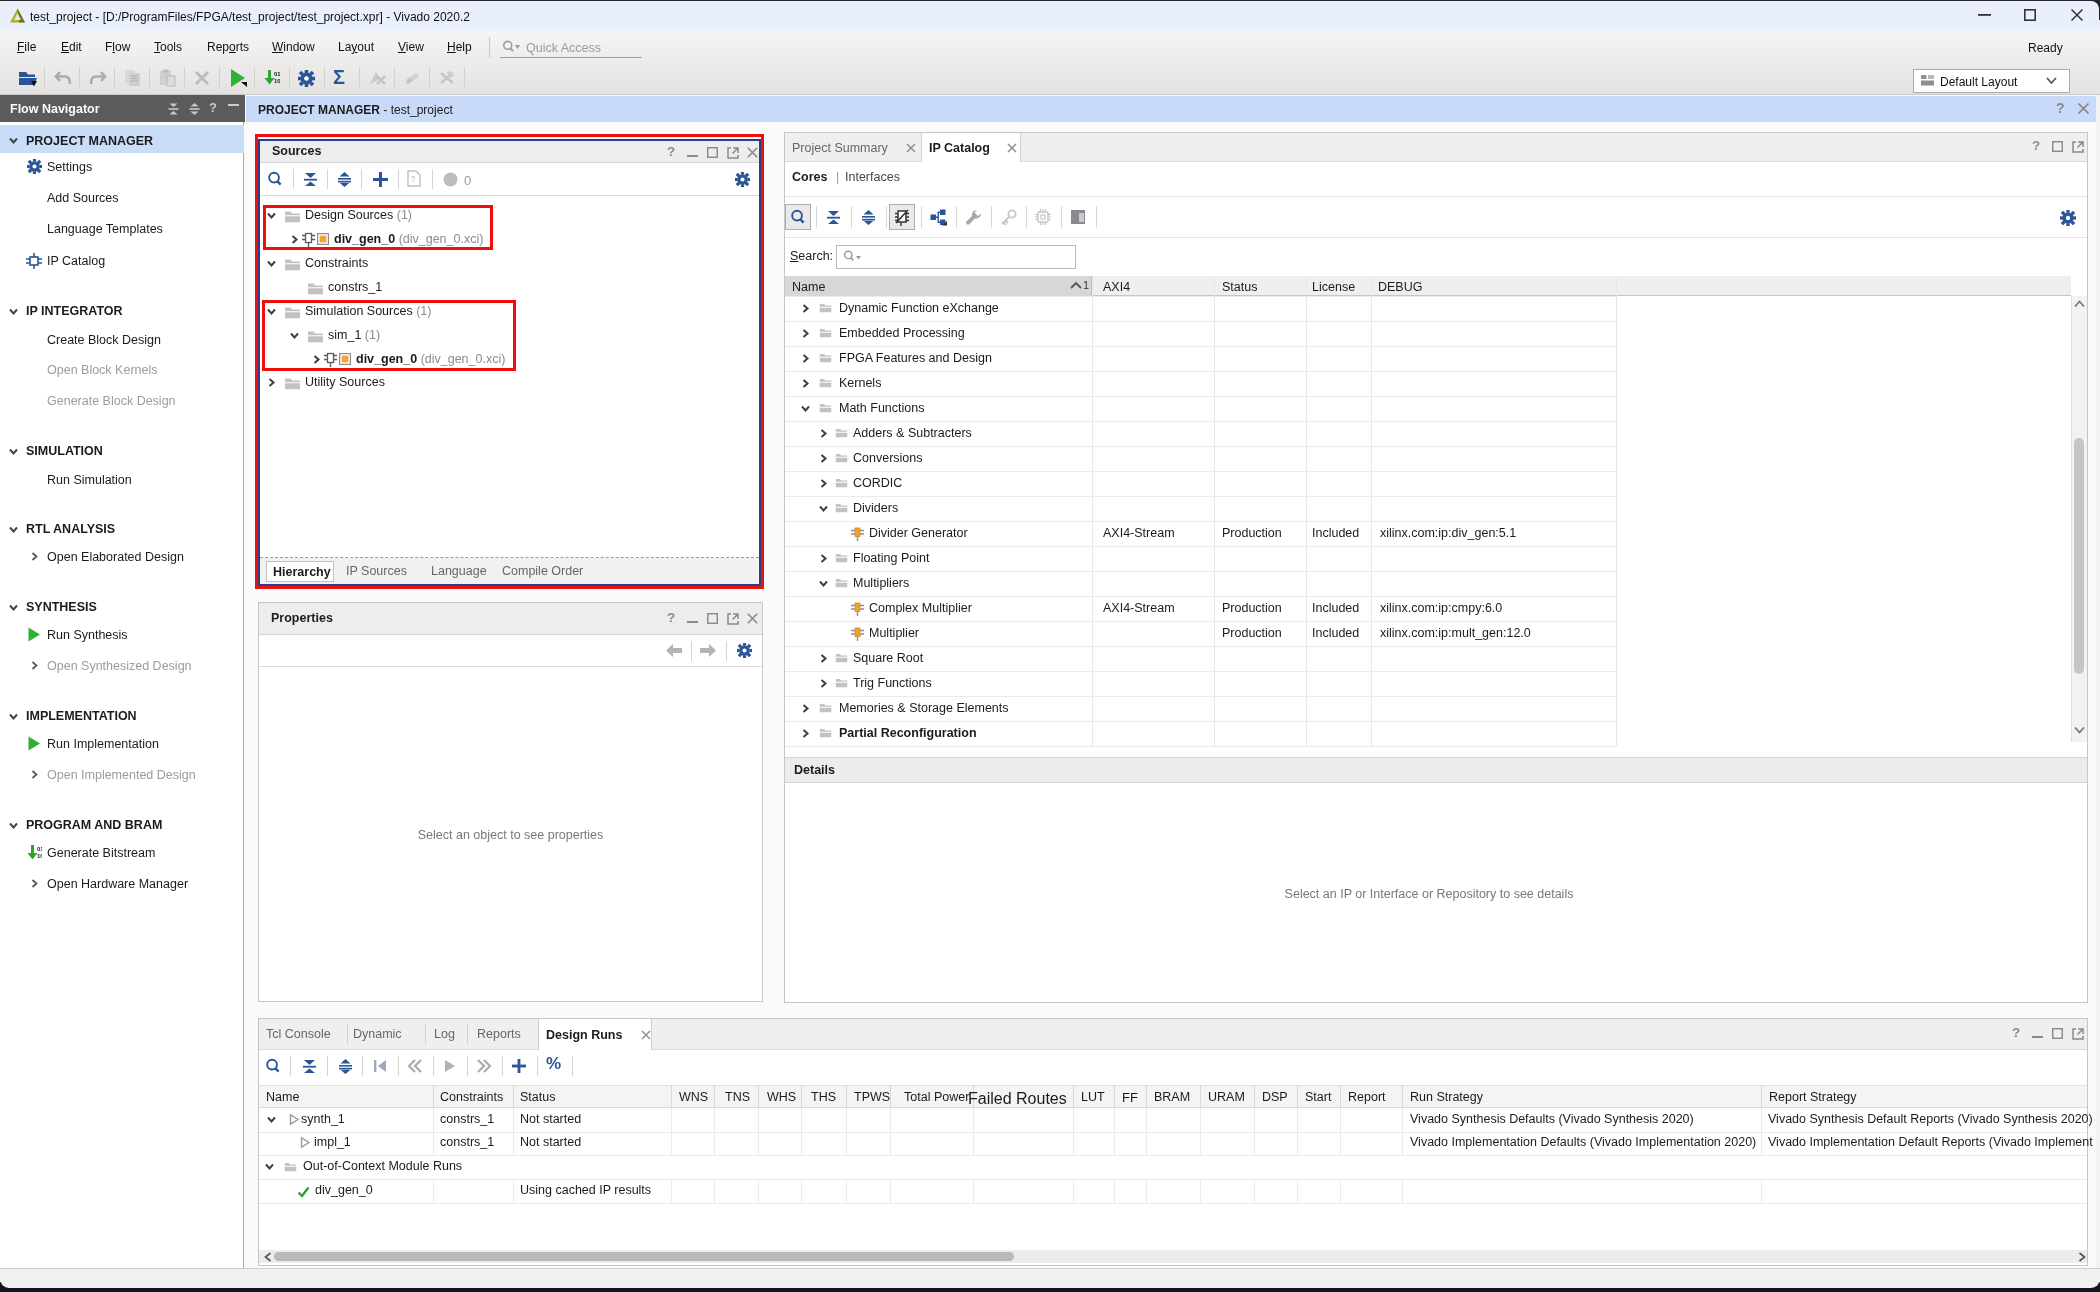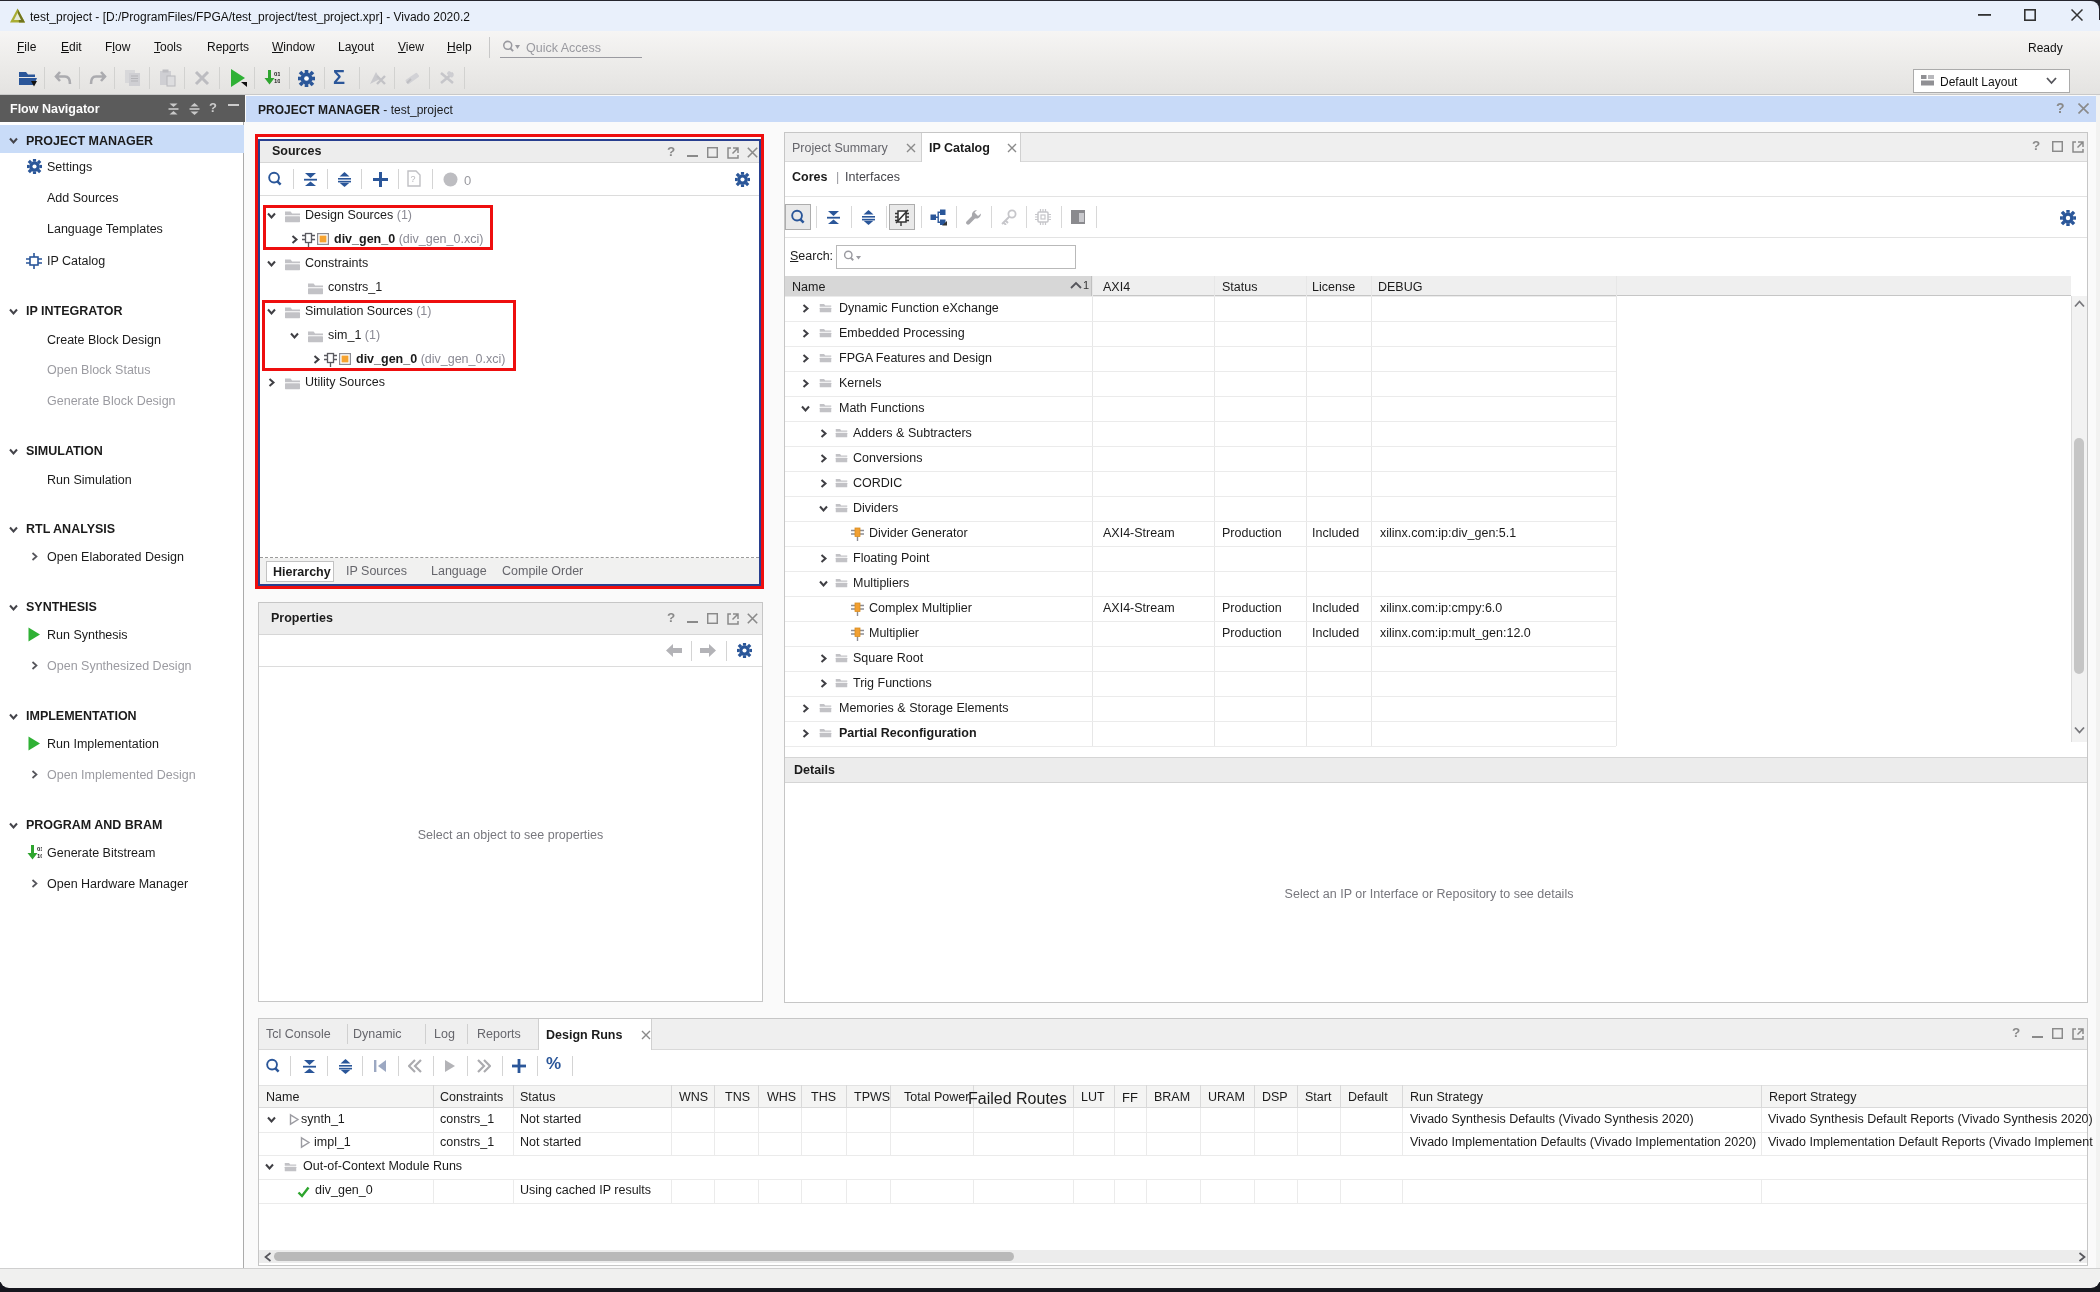--- a/index.html
+++ b/index.html
@@ -173,21 +173,21 @@
 <svg class="abs" style="left:26px;top:253px" width="16" height="16" viewBox="0 0 16 16">
     <rect x="4" y="4" width="8" height="8" fill="none" stroke="#2A5699" stroke-width="1.6"></rect>
     <path d="M8 0 V4 M8 12 V16 M0 6 H4 M0 10 H4 M12 6 H16 M12 10 H16" stroke="#2A5699" stroke-width="1.6"></path>
   </svg>
 <div class="fnitem" style="left:47px;top:254px">IP Catalog</div>
 <svg class="abs" style="left:8px;top:306px" width="11" height="11" viewBox="0 0 11 11">
     <path d="M2.0 3.5 L5.5 7.5 L9.0 3.5" stroke="#44444A" stroke-width="2.0" fill="none"></path>
   </svg>
 <div class="fnsec" style="left:26px;top:304px">IP INTEGRATOR</div>
 <div class="fnitem" style="left:47px;top:333px">Create Block Design</div>
-<div class="fnitem dis" style="left:47px;top:363px">Open Block Status</div>
+<div class="fnitem dis" style="left:47px;top:363px">Open Block Kernels</div>
 <div class="fnitem dis" style="left:47px;top:394px">Generate Block Design</div>
 <svg class="abs" style="left:8px;top:446px" width="11" height="11" viewBox="0 0 11 11">
     <path d="M2.0 3.5 L5.5 7.5 L9.0 3.5" stroke="#44444A" stroke-width="2.0" fill="none"></path>
   </svg>
 <div class="fnsec" style="left:26px;top:444px">SIMULATION</div>
 <div class="fnitem" style="left:47px;top:473px">Run Simulation</div>
 <svg class="abs" style="left:8px;top:524px" width="11" height="11" viewBox="0 0 11 11">
     <path d="M2.0 3.5 L5.5 7.5 L9.0 3.5" stroke="#44444A" stroke-width="2.0" fill="none"></path>
   </svg>
 <div class="fnsec" style="left:26px;top:522px">RTL ANALYSIS</div>
@@ -855,21 +855,21 @@
 <div class="abs" style="left:1122px;top:1090px;font-size:13px;white-space:nowrap">FF</div>
 <div class="abs" style="left:1146px;top:1085px;width:1px;height:23px;background:#D9D9D9"></div>
 <div class="abs" style="left:1154px;top:1090px;font-size:12.5px;white-space:nowrap">BRAM</div>
 <div class="abs" style="left:1200px;top:1085px;width:1px;height:23px;background:#D9D9D9"></div>
 <div class="abs" style="left:1208px;top:1090px;font-size:12.5px;white-space:nowrap">URAM</div>
 <div class="abs" style="left:1254px;top:1085px;width:1px;height:23px;background:#D9D9D9"></div>
 <div class="abs" style="left:1262px;top:1090px;font-size:12.5px;white-space:nowrap">DSP</div>
 <div class="abs" style="left:1297px;top:1085px;width:1px;height:23px;background:#D9D9D9"></div>
 <div class="abs" style="left:1305px;top:1090px;font-size:12.5px;white-space:nowrap">Start</div>
 <div class="abs" style="left:1340px;top:1085px;width:1px;height:23px;background:#D9D9D9"></div>
-<div class="abs" style="left:1348px;top:1090px;font-size:12.5px;white-space:nowrap">Default</div>
+<div class="abs" style="left:1348px;top:1090px;font-size:12.5px;white-space:nowrap">Report</div>
 <div class="abs" style="left:1402px;top:1085px;width:1px;height:23px;background:#D9D9D9"></div>
 <div class="abs" style="left:1410px;top:1090px;font-size:12.5px;white-space:nowrap">Run Strategy</div>
 <div class="abs" style="left:1761px;top:1085px;width:1px;height:23px;background:#D9D9D9"></div>
 <div class="abs" style="left:1769px;top:1090px;font-size:12.5px;white-space:nowrap">Report Strategy</div>
 <div class="hline" style="left:259px;top:1132px;width:1828px"></div>
 <div class="abs" style="left:433px;top:1108px;width:1px;height:24px;background:#EBEBEB"></div>
 <div class="abs" style="left:513px;top:1108px;width:1px;height:24px;background:#EBEBEB"></div>
 <div class="abs" style="left:671px;top:1108px;width:1px;height:24px;background:#EBEBEB"></div>
 <div class="abs" style="left:714px;top:1108px;width:1px;height:24px;background:#EBEBEB"></div>
 <div class="abs" style="left:758px;top:1108px;width:1px;height:24px;background:#EBEBEB"></div>

